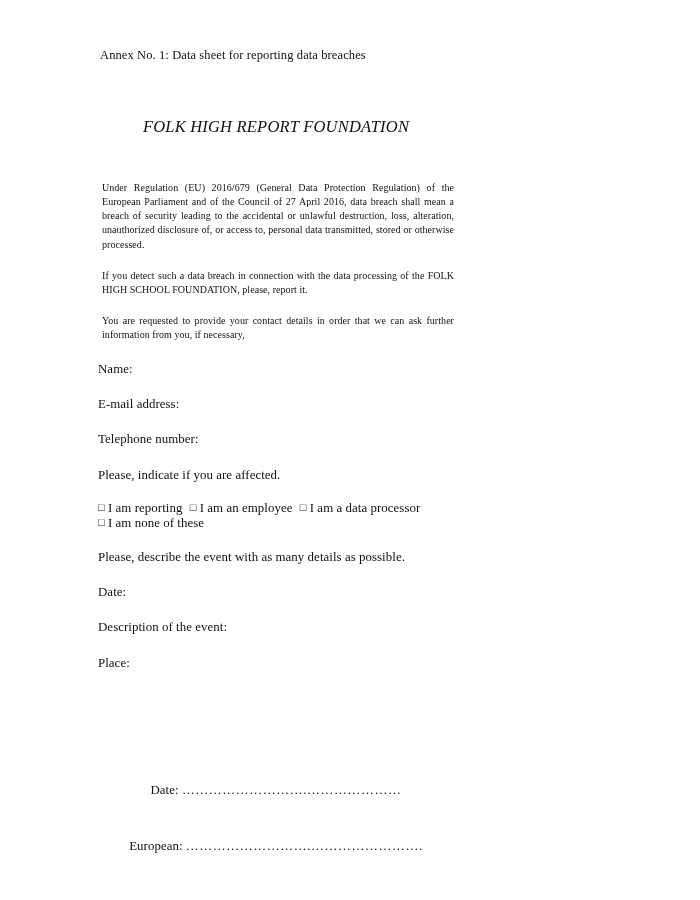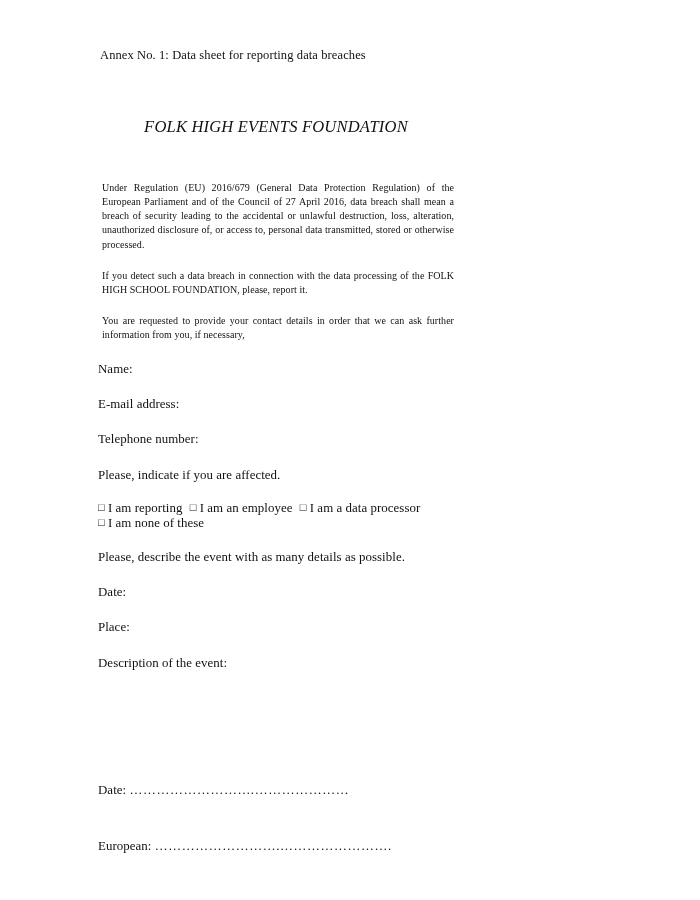--- a/index.html
+++ b/index.html
@@ -76,20 +76,21 @@
     white-space: nowrap;
     margin-right: 4px;
   }
   .spacer-desc {
     height: 60px;
   }
   .dateline {
     font-size: 12.9px;
     margin: 0 0 17px 0;
     letter-spacing: 0.05px;
+    text-align: center;
   }
   .dots {
     letter-spacing: 0.6px;
   }
   .spacer-sign-top {
     height: 34px;
   }
   .spacer-sign-mid {
     height: 24px;
   }
@@ -98,21 +99,21 @@
   }
 </style>
 </head>
 <body>
 
 <div class="page">
 
   <div class="annex">Annex No. 1: Data sheet for reporting data breaches</div>
 
   <div class="title-block">
-    <span class="title-line">FOLK HIGH EVENTS FOUNDATION</span>
+    <span class="title-line">FOLK HIGH REPORT FOUNDATION</span>
   </div>
 
   <div class="body-block">
 
     <p class="para">Under Regulation (EU) 2016/679 (General Data Protection Regulation) of the European Parliament and of the Council of 27 April 2016, data breach shall mean a breach of security leading to the accidental or unlawful destruction, loss, alteration, unauthorized disclosure of, or access to, personal data transmitted, stored or otherwise processed.</p>
 
     <p class="para">If you detect such a data breach in connection with the data processing of the FOLK HIGH SCHOOL FOUNDATION, please, report it.</p>
 
     <p class="para gap-lg">You are requested to provide your contact details in order that we can ask further information from you, if necessary,</p>
 
@@ -128,23 +129,23 @@
       <span class="cb-item"><span class="cb">□</span> <span>I am reporting</span></span>
       <span class="cb-item"><span class="cb">□</span> <span>I am an employee</span></span>
       <span class="cb-item"><span class="cb">□</span> <span>I am a data processor</span></span>
       <span class="cb-item"><span class="cb">□</span> <span>I am none of these</span></span>
     </div>
 
     <p class="field gap-lg">Please, describe the event with as many details as possible.</p>
 
     <p class="field gap-lg">Date:</p>
 
+    <p class="field">Description of the event:</p>
+
     <p class="field gap-lg">Place:</p>
-
-    <p class="field">Description of the event:</p>
 
     <div class="spacer-desc"></div>
 
     <div class="spacer-sign-top"></div>
 
     <div class="dateline">
       <span>Date:</span>
       <span class="dots">……………………….…………………</span>
     </div>
 

